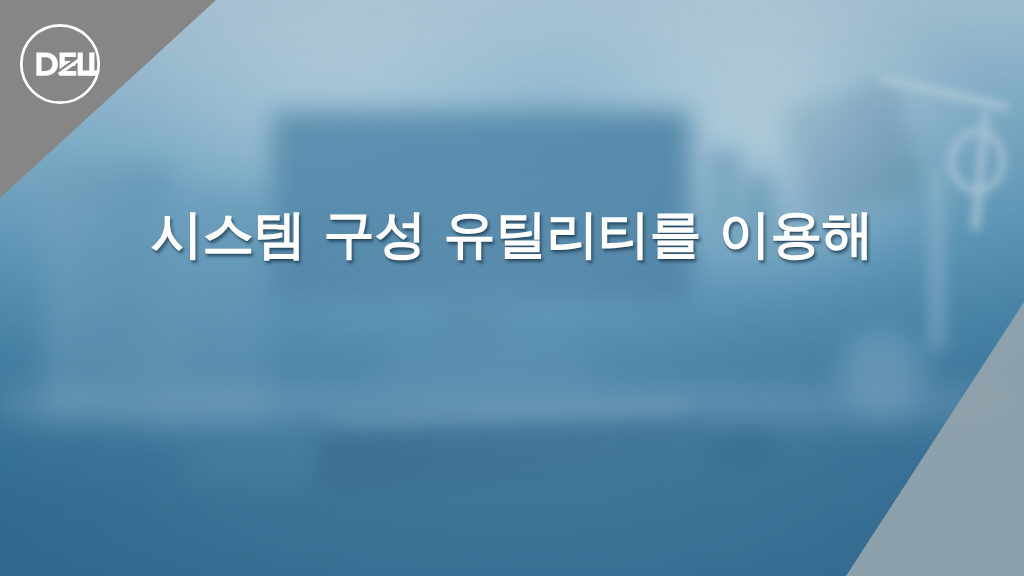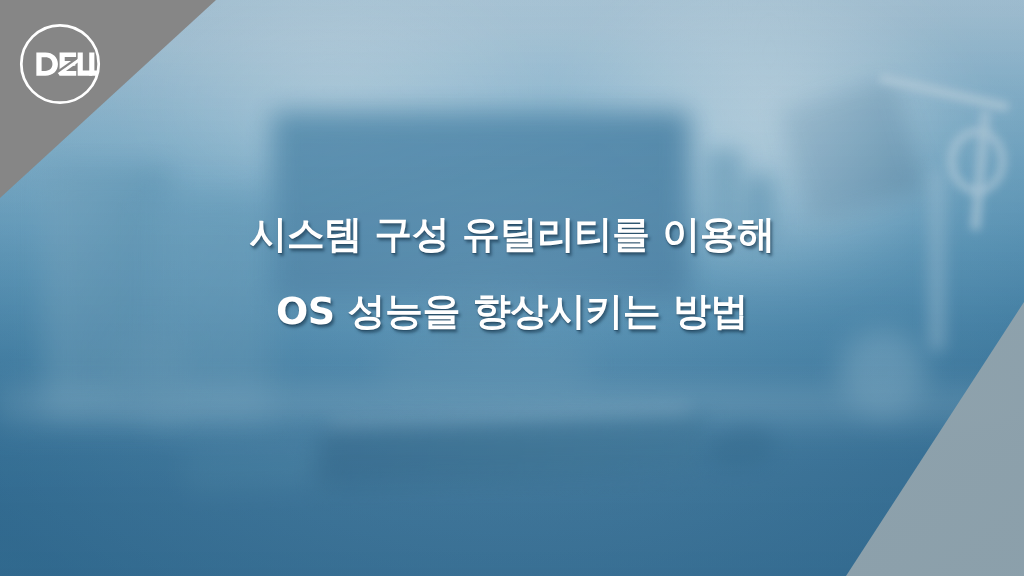--- a/index.html
+++ b/index.html
@@ -184,21 +184,21 @@
     position:absolute;left:17px;top:21px;width:86px;height:86px;
   }
   .logo svg{display:block;width:86px;height:86px;}
 
   
   .title{
     position:absolute;left:0;right:0;top:196px;
     text-align:center;
     color:#ffffff;
     font-weight:700;
-    font-size:38px;
+    font-size:52px;
     line-height:77px;
     letter-spacing:-0.5px;
     text-shadow:
        2px 3px 3px rgba(18,48,70,.55),
        0 1px 1px rgba(18,48,70,.45);
     white-space:nowrap;
   }
   .title .ln{display:block;}
 </style>
 </head>
@@ -256,16 +256,15 @@
       <path d="M46.0 58.4 L69.4 41.8 L70.9 43.9 L47.5 60.5 Z" fill="#868686"></path>
 
       <path d="M70.5 36.5 h6.0 v21.2 h11.0 v6.0 h-17.0 z" fill="#ffffff"></path>
 
       <path d="M84.0 36.5 h6.0 v21.2 h4.0 v6.0 h-10.0 z" fill="#ffffff"></path>
     </svg>
   </div>
 
   <div class="title">
     <span class="ln">시스템 구성 유틸리티를 이용해</span>
-    <span class="ln">OS 성능을 향상시키는 방법</span>
   </div>
 
 </div>
 
 </body></html>

